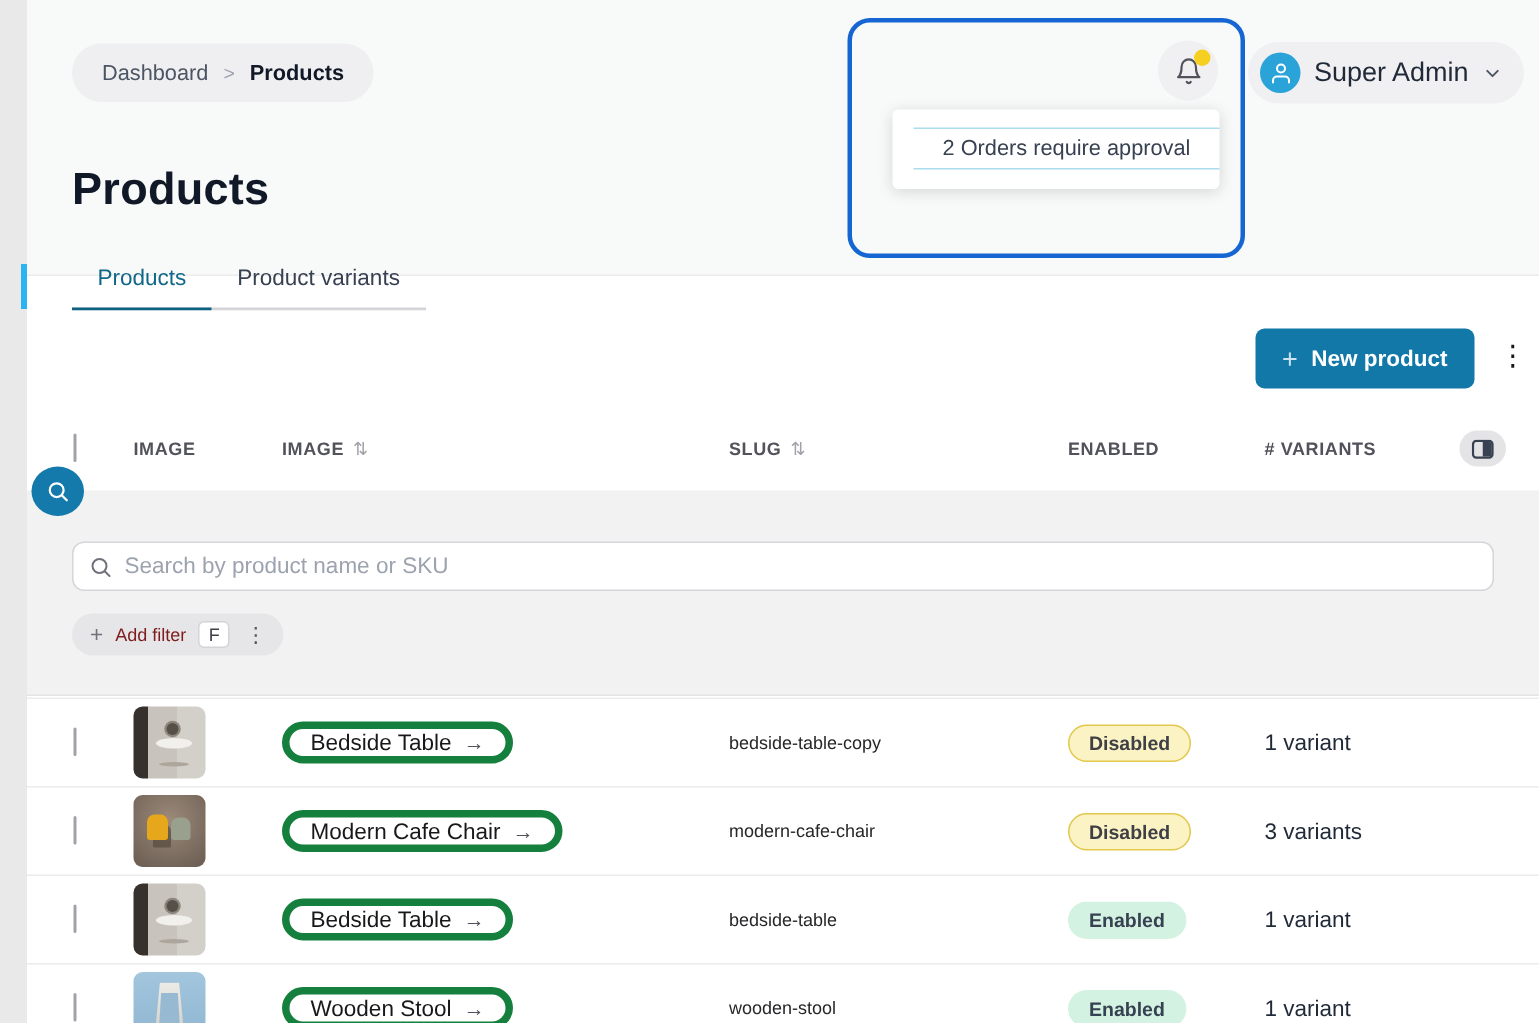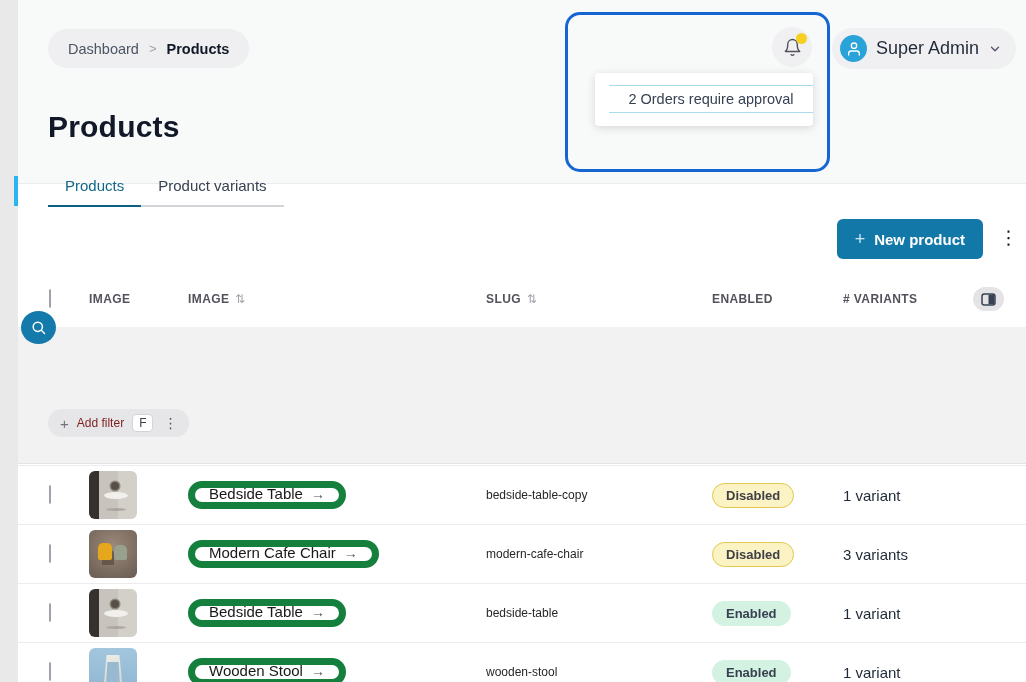--- a/index.html
+++ b/index.html
@@ -73,21 +73,21 @@
   .thumb[data-img="bedside-table"] { background:linear-gradient(90deg,#36312d 0 20%, #c8c4bd 20% 60%, #d3cfc9 60%); }
   .thumb[data-img="bedside-table"]::before { content:""; position:absolute; left:15px; top:21px; width:24px; height:7px; background:#f2f0ec; border-radius:50%; box-shadow:0 14px 0 -2px #aca69d; }
   .thumb[data-img="bedside-table"]::after { content:""; position:absolute; left:22px; top:11px; width:8px; height:8px; border-radius:50%; background:#565049; box-shadow:0 0 0 1.5px #8d867c; }
   .thumb[data-img="cafe-chair"] { background:radial-gradient(circle at 50% 35%, #9c8a7a, #6e6055 90%); }
   .thumb[data-img="cafe-chair"]::before { content:""; position:absolute; left:9px; top:13px; width:14px; height:17px; background:#e7a71c; border-radius:5px 5px 2px 2px; box-shadow:3px 6px 0 -1px rgba(60,48,38,.45); }
   .thumb[data-img="cafe-chair"]::after { content:""; position:absolute; left:25px; top:15px; width:13px; height:15px; background:#9aa08e; border-radius:5px 5px 2px 2px; }
   .thumb[data-img="wooden-stool"] { background:linear-gradient(180deg,#a3c6de,#8db4d0); }
   .thumb[data-img="wooden-stool"]::before { content:""; position:absolute; left:14px; top:7px; width:20px; height:37px; background:linear-gradient(180deg,#ecebe6,#cfcdc6); clip-path:polygon(18% 0,82% 0,100% 100%,0 100%); }
   .thumb[data-img="wooden-stool"]::after { content:""; position:absolute; left:17px; top:14px; width:14px; height:24px; background:#97b9d2; clip-path:polygon(10% 0,90% 0,100% 100%,0 100%); }
 
-  .name-pill { display:inline-flex; align-items:flex-end; gap:8px; border:7px solid #15803d; border-radius:15px; background:#fff; height:28px; padding:0 14px; font-size:15px; color:#18181b; cursor:pointer; }
+  .name-pill { display:inline-flex; align-items:center; gap:8px; border:5px solid #15803d; border-radius:15px; background:#fff; height:28px; padding:0 14px; font-size:15px; color:#18181b; cursor:pointer; }
   .name-pill .arrow { color:#52525b; font-size:14px; }
   .slug { font-size:12px; color:#27272a; }
   .badge { display:inline-block; font-size:13px; font-weight:700; border-radius:14px; padding:4px 13px; }
   .badge[data-status="Disabled"] { background:#fbf3c3; border:1px solid #e2c84d; color:#3f3f46; }
   .badge[data-status="Enabled"] { background:#d4f2e1; border:1px solid transparent; color:#374151; }
   .variants { font-size:15px; color:#1f2937; }
 
   svg { display:block; }
 </style>
 </head>
@@ -173,20 +173,29 @@
       <span>
         <svg width="15" height="13" viewBox="0 0 16 14">
             <rect x="1" y="1" width="14" height="12" rx="2.5" fill="none" stroke="#374151" stroke-width="1.6"></rect>
             <path d="M8 1.8 h4.7 a1.7 1.7 0 0 1 1.7 1.7 v7 a1.7 1.7 0 0 1 -1.7 1.7 H8 Z" fill="#374151"></path>
           </svg>
       </span>
     </div>
   </div>
 
   <div class="filter-panel">
+    <div class="search-box">
+      <span>
+        <svg width="16" height="16" viewBox="0 0 24 24" fill="none" stroke="#71717a" stroke-width="2" stroke-linecap="round">
+            <circle cx="11" cy="11" r="7"></circle>
+            <line x1="21" y1="21" x2="16.5" y2="16.5"></line>
+          </svg>
+      </span>
+      <input type="text" placeholder="Search by product name or SKU" style="">
+    </div>
     <div class="add-filter">
       <span class="plus">+</span>
       <span class="lbl">Add filter</span>
       <span class="keycap">F</span>
       <span class="mini-kebab">⋮</span>
     </div>
   </div>
 
   <div class="rows">
 

